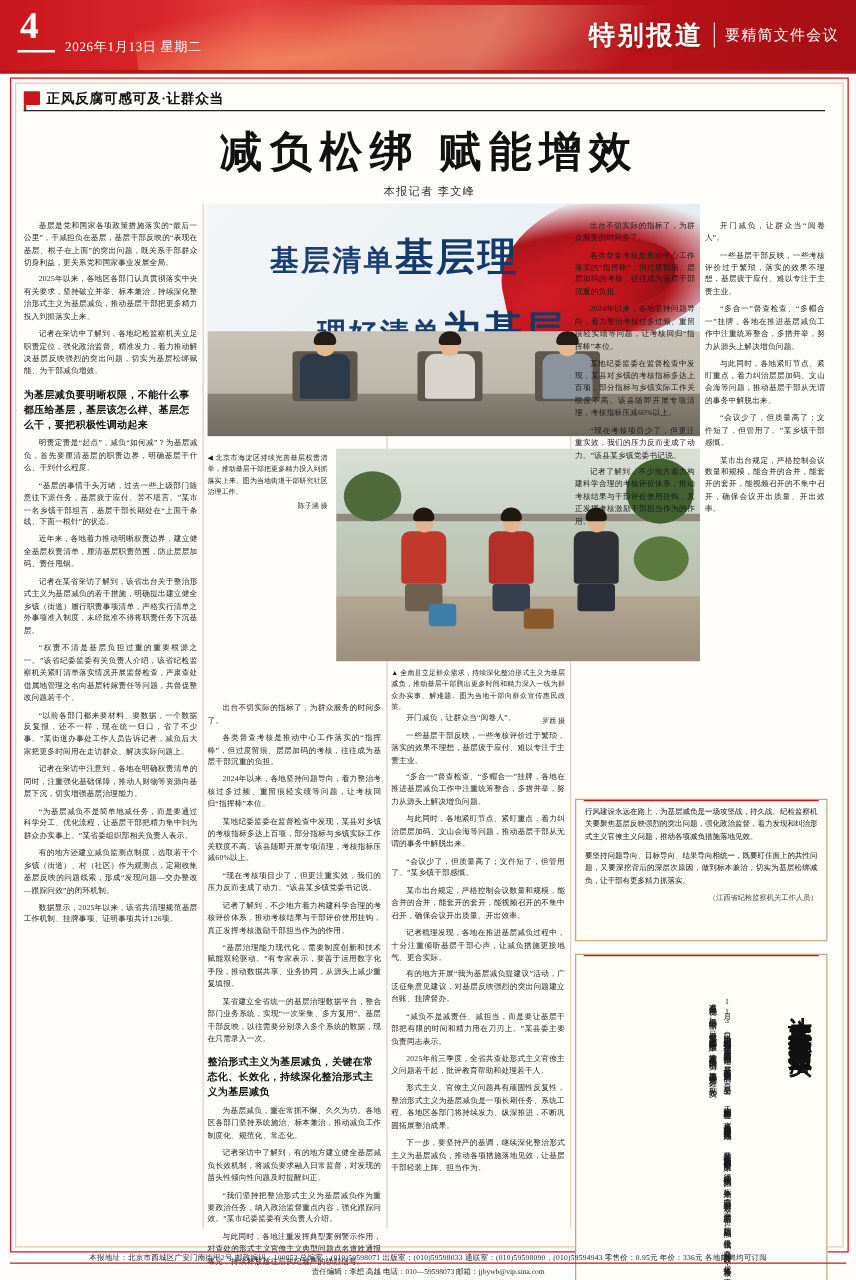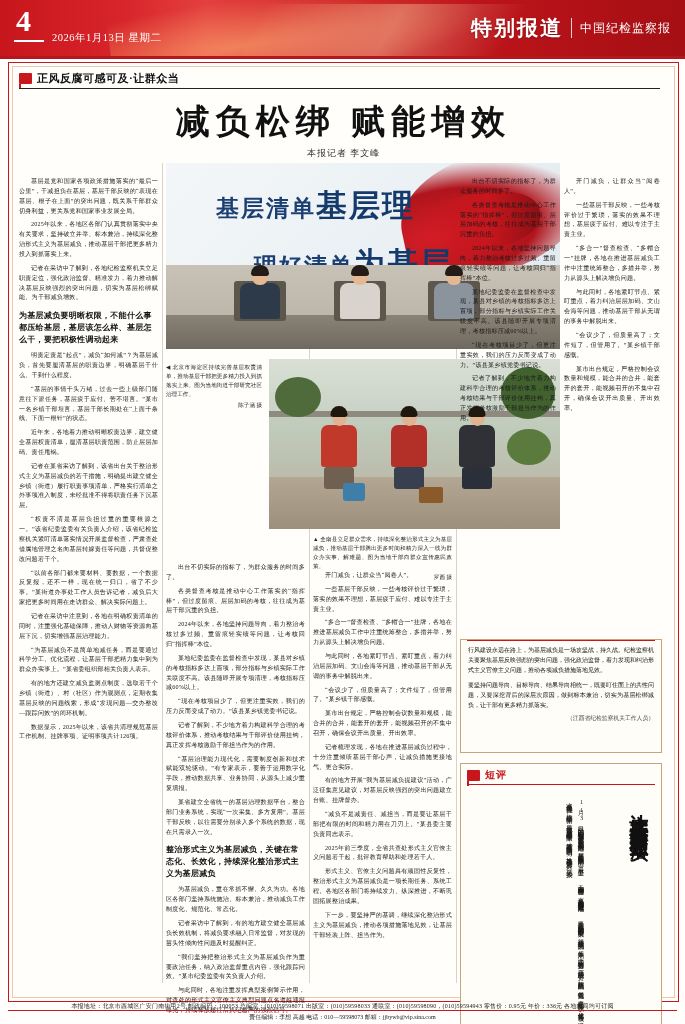--- a/index.html
+++ b/index.html
@@ -221,21 +221,21 @@
 
   <div class="masthead">
     <div class="mast-swoosh"></div>
     <div class="mast-swoosh2"></div>
     <div class="page-num">4</div>
     <div class="page-num-underline"></div>
     <div class="mast-date">2026年1月13日 星期二</div>
     <div class="mast-right">
       <div class="mast-title">特别报道</div>
       <div class="mast-sep"></div>
-      <div class="mast-paper">中国纪检监察报</div>
+      <div class="mast-paper">要精简文件会议</div>
     </div>
   </div>
   <div class="mast-bottomline"></div>
 
   <div class="frame">
     <div class="frame-inner"></div>
 
     <div class="col-label">
       <span class="flag"></span>
       <span class="col-label-text">正风反腐可感可及·让群众当</span>
@@ -402,24 +402,20 @@
       <div class="boxwrap" style="top:476px;height:112px;">
         <div class="box-rule"></div>
         <div class="box-body">
           <p>行风建设永远在路上，为基层减负是一场攻坚战，持久战。纪检监察机关要聚焦基层反映强烈的突出问题，强化政治监督，着力发现和纠治形式主义官僚主义问题，推动各项减负措施落地见效。</p>
           <p>要坚持问题导向、目标导向、结果导向相统一，既要盯住面上的共性问题，又要深挖背后的深层次原因，做到标本兼治，切实为基层松绑减负，让干部有更多精力抓落实。</p>
           <div class="box-sign">（江西省纪检监察机关工作人员）</div>
         </div>
       </div>
 
       <div class="comment">
-        <div class="box-head">
-          <span class="flag"></span>
-          <span class="box-title">短评</span>
-        </div>
         <div class="box-rule"></div>
         <div class="comment-vtitle">让广大基层干部有更多精力抓落实</div>
         <div class="comment-author">李文峰</div>
         <div class="comment-cols">1月13日出版的《中国纪检监察报》刊发了关于整治形式主义为基层减负的报道。基层是落实各项决策部署的“最后一公里”，干部的精力用在哪里，直接关系党的各项政策能否落地见效。
 
 要让基层干部从繁琐的事务中解脱出来，必须坚持系统施治、标本兼治。要明确权责边界，厘清基层职责，防止层层加码、责任甩锅；要精简文件会议，优化督查考核，减少不必要的留痕；要强化数字赋能，推动数据共享，避免重复填报。
 
 减负不是减责任，松绑不是松懈。只有把干部从形式主义的束缚中解放出来，才能激发担当作为的内生动力，推动各项工作落到实处、见到实效。</div>
       </div>
 

